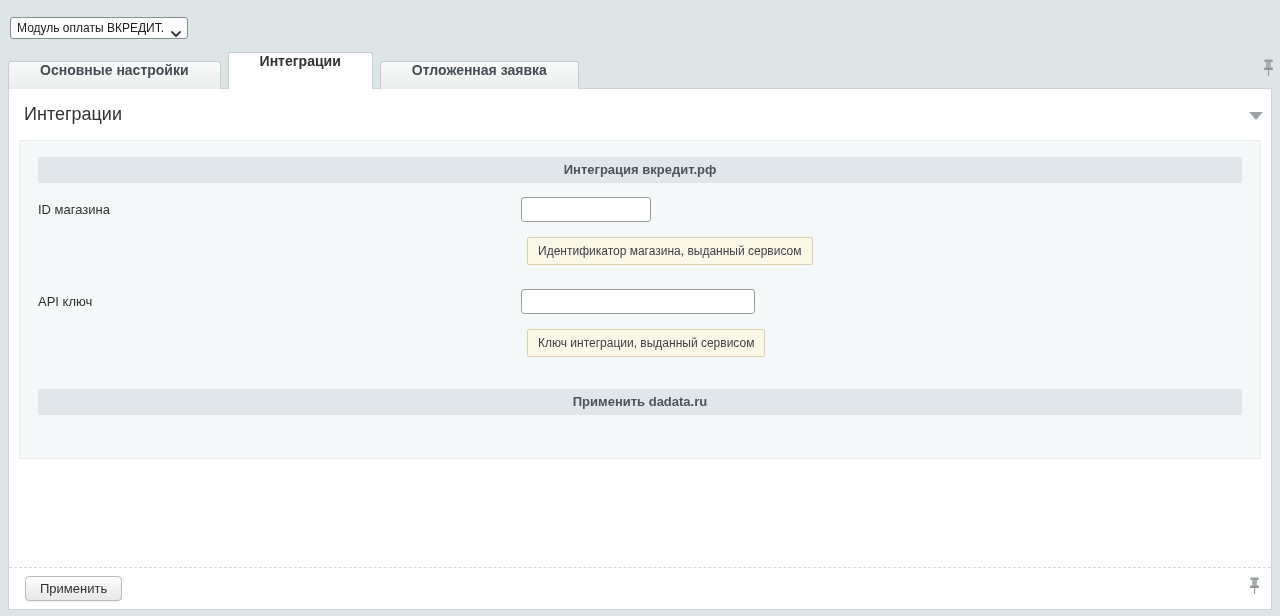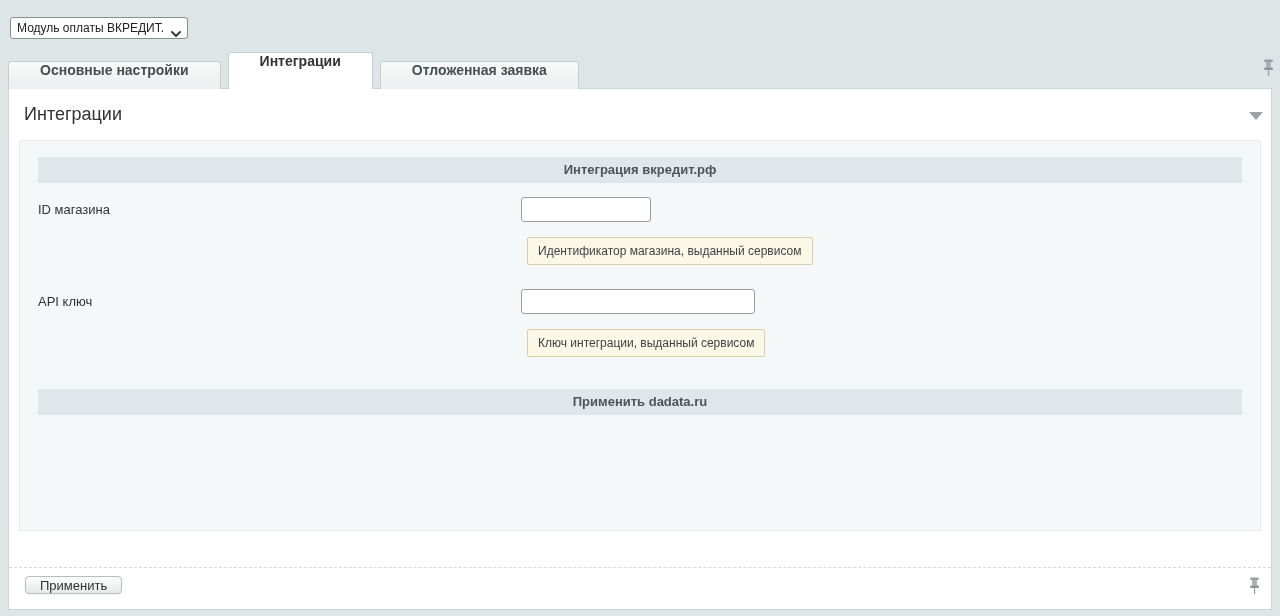--- a/index.html
+++ b/index.html
@@ -35,21 +35,21 @@
   }
   .panel-head{position:relative;height:51px;}
   .panel-title{position:absolute;left:15px;top:15px;margin:0;font-size:18px;font-weight:400;color:#333;}
   .collapse-caret{
     position:absolute;right:8px;top:23px;width:0;height:0;
     border-left:7px solid transparent;border-right:7px solid transparent;
     border-top:8px solid #9ba3a7;cursor:pointer;
   }
   
   .fieldset{
-    margin:0 10px;box-sizing:border-box;height:391px;
+    margin:0 10px;box-sizing:border-box;height:319px;
     background:#f5f8f9;border:1px solid #e7edef;
     padding:16px 18px 16px;overflow:hidden;
   }
   .section-bar{
     height:26px;line-height:26px;background:#e1e6ea;
     text-align:center;font-size:13px;font-weight:bold;color:#4c555c;
   }
   .form-row{display:flex;align-items:flex-start;}
   .form-label{
     width:483px;box-sizing:border-box;text-align:left;padding:5px 6px 0 0;
@@ -66,21 +66,21 @@
     padding:6px 10px;font-size:12px;color:#3f4347;white-space:nowrap;
   }
   .mt14{margin-top:14px;} .mt15{margin-top:15px;} .mt24{margin-top:24px;}
   .mt32{margin-top:32px;} .mt10{margin-top:10px;}
   
   .panel-footer{
     position:absolute;left:0;right:0;bottom:0;height:41px;
     border-top:1px dashed #d6dadb;background:#fff;
   }
   .apply-btn{
-    position:absolute;left:16px;top:8px;height:18px;padding:0 14px;
+    position:absolute;left:16px;top:8px;height:25px;padding:0 14px;
     font-family:inherit;font-size:13px;color:#333;
     background:linear-gradient(#fdfdfd,#e7e8e8);
     border:1px solid #b7bcbe;border-radius:4px;cursor:pointer;
     box-shadow:0 1px 1px rgba(0,0,0,.05);
   }
   .pin{position:absolute;cursor:pointer;}
   .pin-top{right:5px;top:59px;}
   .pin-bottom{right:10px;top:9px;}
 </style>
 </head>

